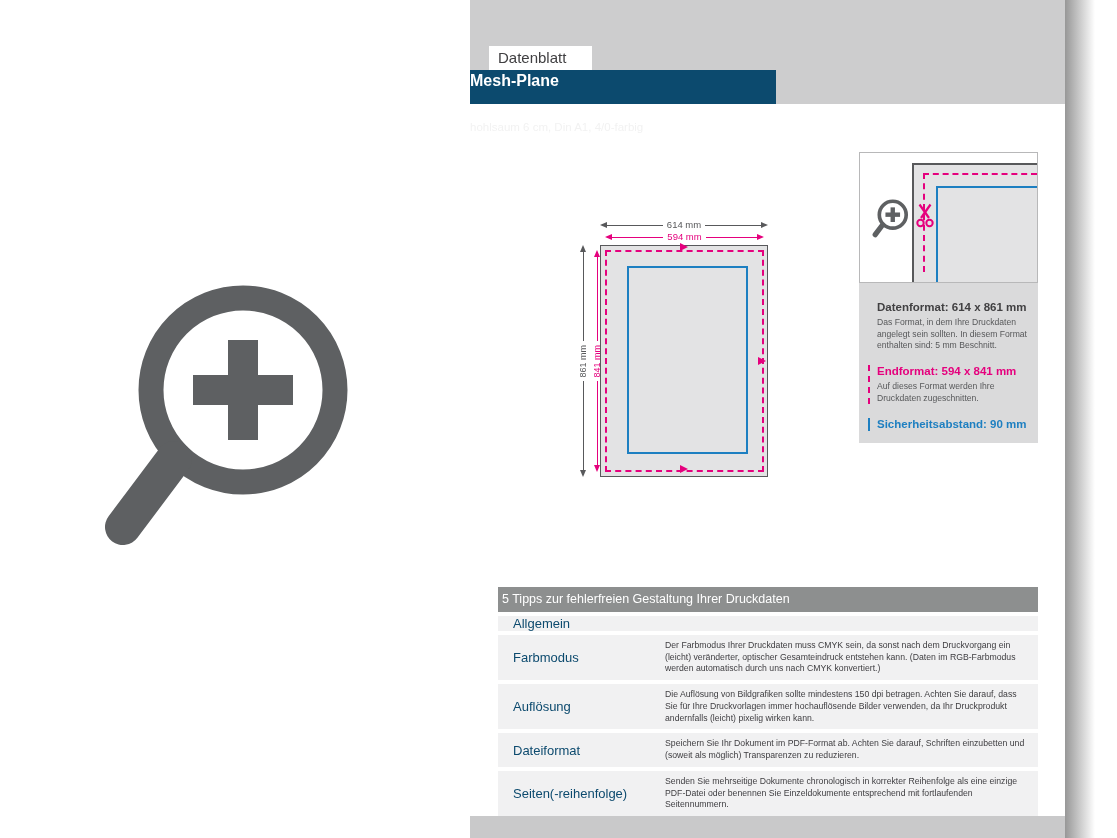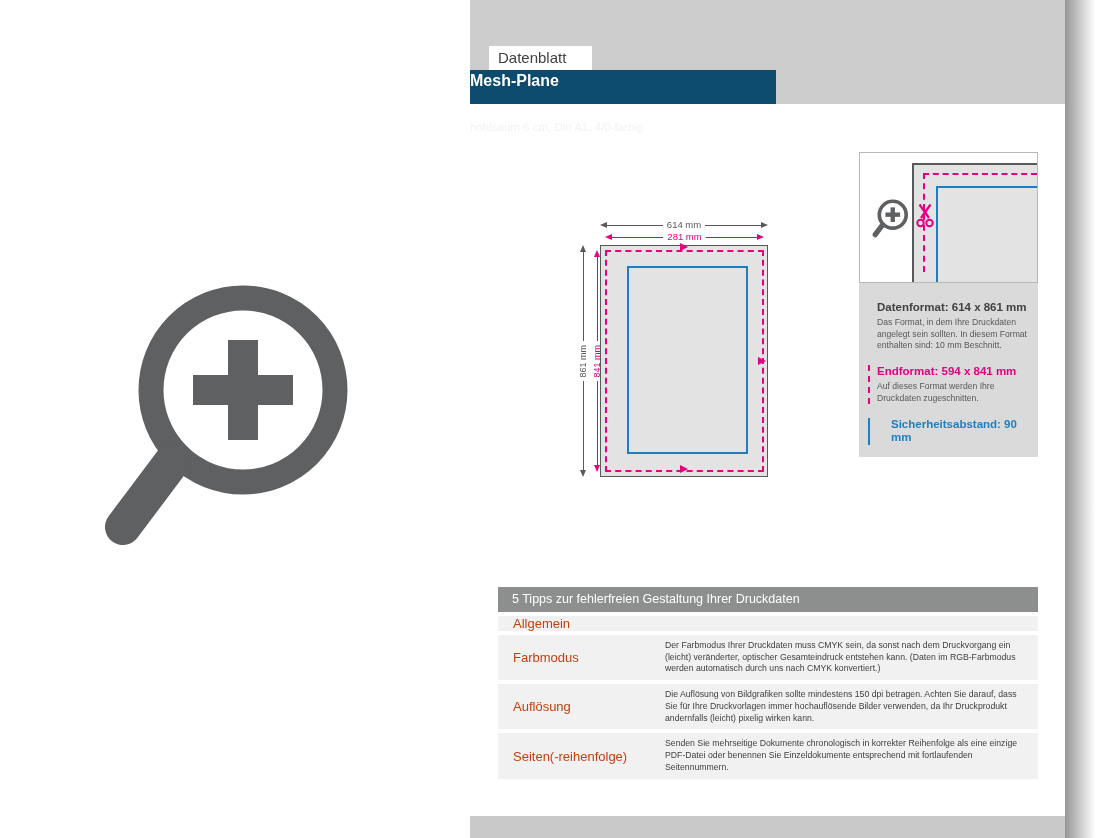--- a/index.html
+++ b/index.html
@@ -56,30 +56,30 @@
   
   .info-box{position:absolute;left:389px;top:283px;width:179px;background:#dadadb;
             padding:10px 9px 12px 9px;box-sizing:border-box;}
   .info-sec .sec-title{font-size:11.5px;font-weight:bold;line-height:1.15;margin-top:8px;}
   .info-sec p{margin:3px 0 0 0;font-size:8.6px;line-height:1.32;color:#57585a;}
   .info-sec p + p{margin-top:9px;}
   .sec-datenformat{padding-left:9px;}
   .sec-datenformat .sec-title{color:#414042;}
   .sec-endformat{margin-top:14px;border-left:2px dashed #e5007d;padding-left:7px;}
   .sec-endformat .sec-title{color:#e5007d;}
-  .sec-sicherheit{margin-top:14px;border-left:2px solid #1d7fc1;padding-left:21px;}
+  .sec-sicherheit{margin-top:14px;border-left:2px solid #1d7fc1;padding-left:7px;}
   .sec-sicherheit .sec-title{color:#1d7fc1;}
 
   
   .tips{position:absolute;left:28px;top:587px;width:540px;}
   .tips-header{height:25px;background:#8d8f8f;color:#ffffff;font-size:12.5px;
-               line-height:25px;padding-left:14px;box-sizing:border-box;}
+               line-height:25px;padding-left:4px;box-sizing:border-box;}
   .tips-row{display:flex;background:#f1f1f2;margin-top:4px;}
   .row-label{width:167px;box-sizing:border-box;padding-left:15px;display:flex;align-items:center;
-             font-size:13px;color:#c2410c;flex:none;}
+             font-size:13px;color:#0c4a6e;flex:none;}
   .row-text{flex:1;font-size:8.7px;line-height:1.35;color:#3e3d40;padding:5px 12px 5px 0;
             display:flex;align-items:center;}
 
   .bottom-bar{position:absolute;left:0;top:816px;width:595px;height:22px;background:#c9c9ca;}
   .page-shadow{position:absolute;left:1065px;top:0;width:30px;height:838px;
                background:linear-gradient(to right,#979797,rgba(255,255,255,0));}
 </style>
 </head>
 <body>
 
@@ -105,21 +105,21 @@
     <div class="hdim dim-gray" style="left:130px;top:218px;width:168px;">
       <span class="arr-l"></span>
         <span class="line"></span>
       <span class="lbl">614 mm</span>
       <span class="line"></span>
         <span class="arr-r"></span>
     </div>
     <div class="hdim dim-magenta" style="left:135px;top:230px;width:159px;">
       <span class="arr-l"></span>
         <span class="line"></span>
-      <span class="lbl">281 mm</span>
+      <span class="lbl">594 mm</span>
       <span class="line"></span>
         <span class="arr-r"></span>
     </div>
     <div class="vdim dim-gray" style="left:106px;top:245px;height:232px;">
       <span class="arr-u"></span>
         <span class="line"></span>
       <span class="lbl">861 mm</span>
       <span class="line"></span>
         <span class="arr-d"></span>
     </div>
@@ -153,21 +153,21 @@
         <line x1="4.5" y1="1.5" x2="14" y2="15" stroke="#e5007d" stroke-width="2.2"></line>
         <line x1="15.5" y1="1.5" x2="6" y2="15" stroke="#e5007d" stroke-width="2.2"></line>
         <circle cx="5.5" cy="20" r="3.2" fill="none" stroke="#e5007d" stroke-width="2"></circle>
         <circle cx="14.5" cy="20" r="3.2" fill="none" stroke="#e5007d" stroke-width="2"></circle>
       </svg>
     </div>
 
     <div class="info-box">
       <div class="info-sec sec-datenformat">
         <div class="sec-title">Datenformat: 614 x 861 mm</div>
-        <p>Das Format, in dem Ihre Druckdaten angelegt sein sollten. In diesem Format enthalten sind: 10 mm Beschnitt.</p>
+        <p>Das Format, in dem Ihre Druckdaten angelegt sein sollten. In diesem Format enthalten sind: 5 mm Beschnitt.</p>
       </div>
       <div class="info-sec sec-endformat">
         <div class="sec-title">Endformat: 594 x 841 mm</div>
         <p>Auf dieses Format werden Ihre Druckdaten zugeschnitten.</p>
       </div>
       <div class="info-sec sec-sicherheit">
         <div class="sec-title">Sicherheitsabstand: 90 mm</div>
       </div>
     </div>
 
@@ -179,20 +179,24 @@
       </div>
       <div class="tips-row">
         <div class="row-label">Farbmodus</div>
         <div class="row-text">Der Farbmodus Ihrer Druckdaten muss CMYK sein, da sonst nach dem Druckvorgang ein (leicht) veränderter, optischer Gesamteindruck entstehen kann. (Daten im RGB-Farbmodus werden automatisch durch uns nach CMYK konvertiert.)</div>
       </div>
       <div class="tips-row">
         <div class="row-label">Auflösung</div>
         <div class="row-text">Die Auflösung von Bildgrafiken sollte mindestens 150 dpi betragen. Achten Sie darauf, dass Sie für Ihre Druckvorlagen immer hochauflösende Bilder verwenden, da Ihr Druckprodukt andernfalls (leicht) pixelig wirken kann.</div>
       </div>
       <div class="tips-row">
+        <div class="row-label">Dateiformat</div>
+        <div class="row-text">Speichern Sie Ihr Dokument im PDF-Format ab. Achten Sie darauf, Schriften einzubetten und (soweit als möglich) Transparenzen zu reduzieren.</div>
+      </div>
+      <div class="tips-row">
         <div class="row-label">Seiten(-reihenfolge)</div>
         <div class="row-text">Senden Sie mehrseitige Dokumente chronologisch in korrekter Reihenfolge als eine einzige PDF-Datei oder benennen Sie Einzeldokumente entsprechend mit fortlaufenden Seitennummern.</div>
       </div>
     </div>
 
     <div class="bottom-bar"></div>
   </div>
 
   <div class="page-shadow"></div>
 </div>

